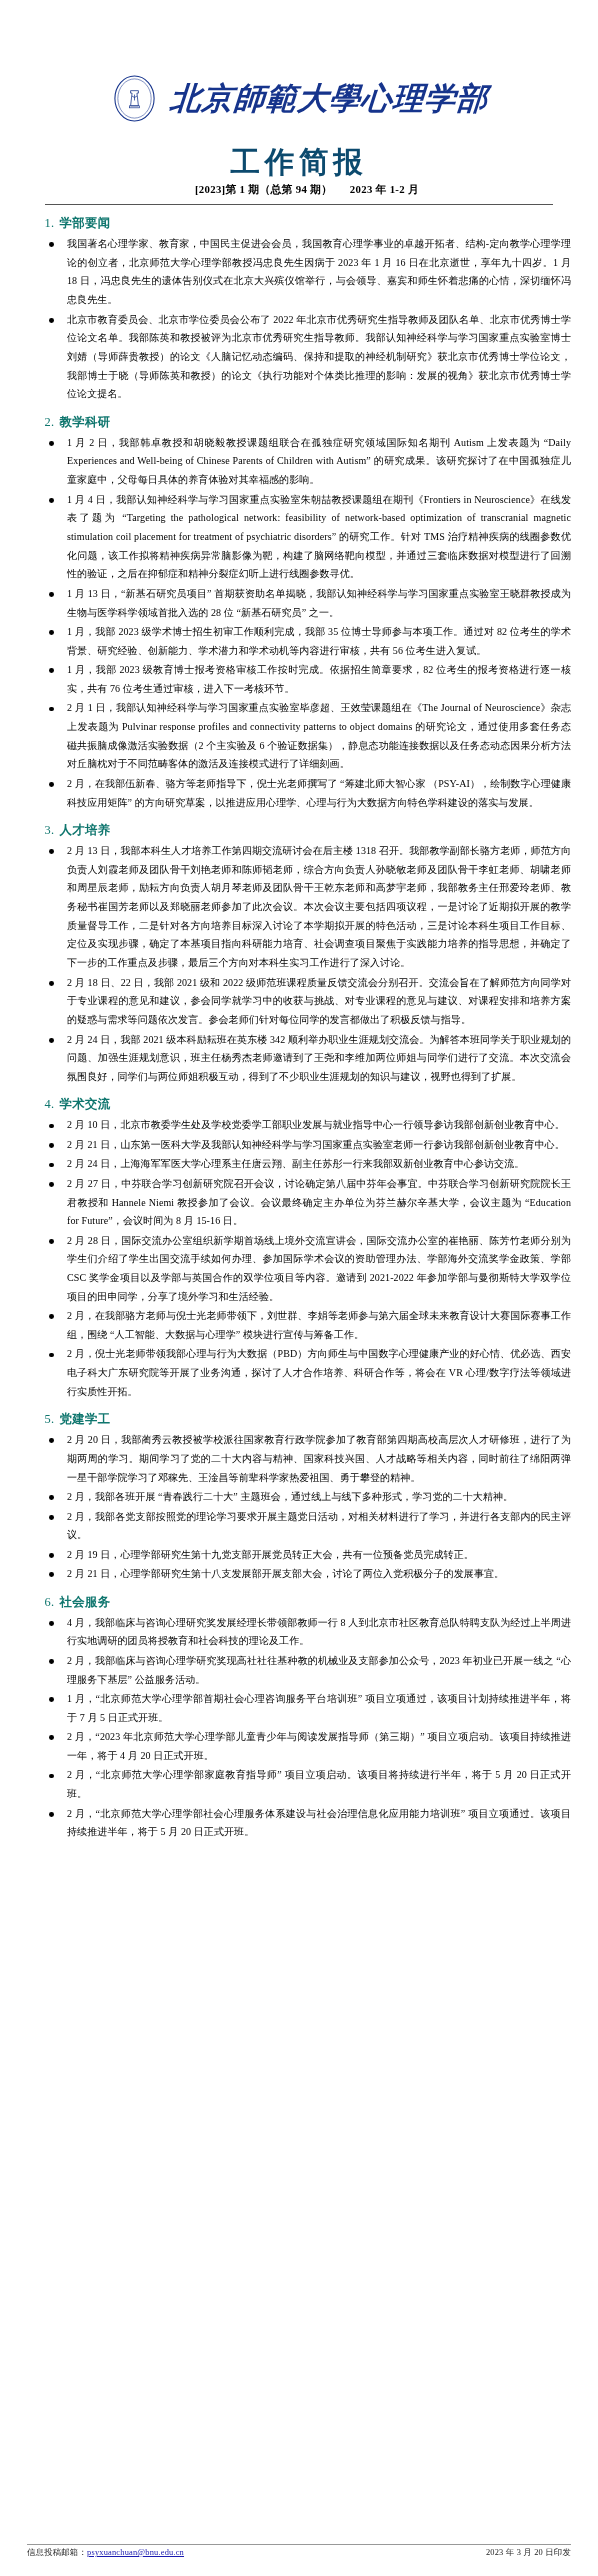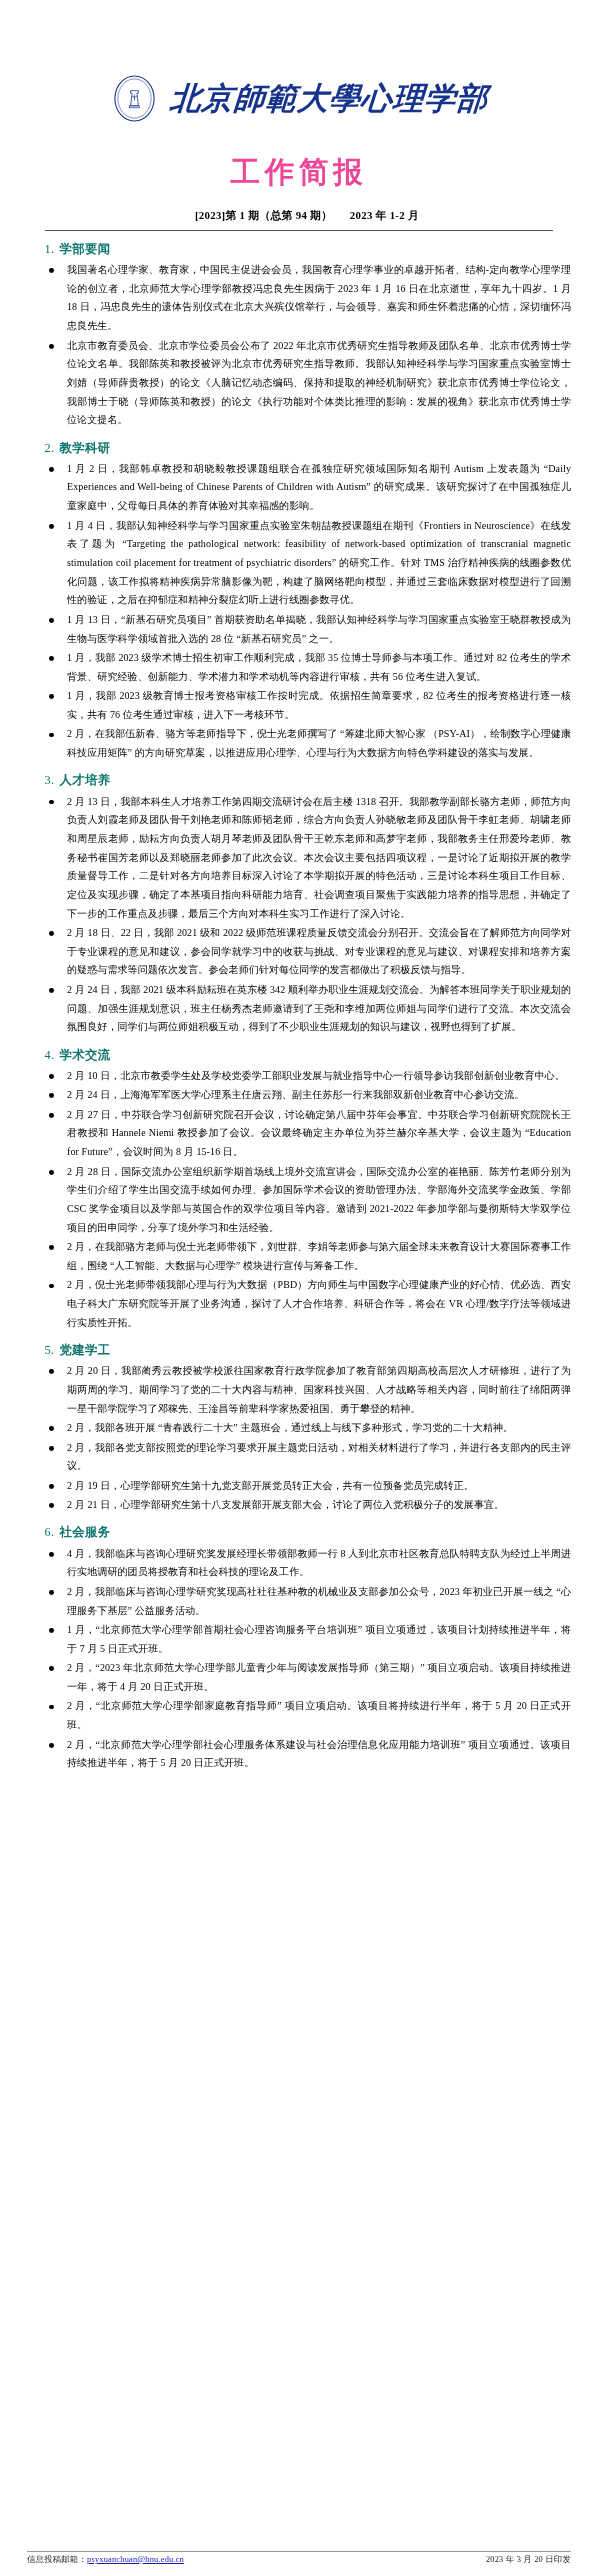--- a/index.html
+++ b/index.html
@@ -46,30 +46,29 @@
     font-style: italic;
     transform: skewX(-4deg);
     white-space: nowrap;
   }
 
   
   .doc-title {
     text-align: center;
     font-size: 29.5px;
     font-weight: 700;
-    color: #ec4899;
+    color: #0c4a6e;
     letter-spacing: 4.8px;
-    margin-top: 26px;
+    margin-top: 16px;
     font-family: "Liberation Serif", "DejaVu Serif", serif;
   }
   .issue-line {
     text-align: center;
     font-size: 10.8px;
     font-weight: 700;
-    margin-top: 16px;
     letter-spacing: 0.3px;
     padding-left: 16px;
   }
   .issue-line .gap { display: inline-block; width: 17.5px; }
 
   .rule {
     border: none;
     border-top: 1.8px solid #555555;
     margin: 7.2px 45px 0 45px;
   }
@@ -113,21 +112,21 @@
     height: 4.8px;
     background: #000;
     border-radius: 50%;
   }
 
   
   .footer {
     position: absolute;
     left: 27px;
     right: 27px;
-    bottom: 11px;
+    bottom: 18px;
   }
   .footer-rule {
     border: none;
     border-top: 0.9px solid #999999;
     margin: 0 0 2.4px 0;
   }
   .footer-row {
     display: flex;
     justify-content: space-between;
     align-items: baseline;
@@ -168,31 +167,33 @@
         <li>我国著名心理学家、教育家，中国民主促进会会员，我国教育心理学事业的卓越开拓者、结构-定向教学心理学理论的创立者，北京师范大学心理学部教授冯忠良先生因病于 2023 年 1 月 16 日在北京逝世，享年九十四岁。1 月 18 日，冯忠良先生的遗体告别仪式在北京大兴殡仪馆举行，与会领导、嘉宾和师生怀着悲痛的心情，深切缅怀冯忠良先生。</li>
         <li>北京市教育委员会、北京市学位委员会公布了 2022 年北京市优秀研究生指导教师及团队名单、北京市优秀博士学位论文名单。我部陈英和教授被评为北京市优秀研究生指导教师。我部认知神经科学与学习国家重点实验室博士刘婧（导师薛贵教授）的论文《人脑记忆动态编码、保持和提取的神经机制研究》获北京市优秀博士学位论文，我部博士于晓（导师陈英和教授）的论文《执行功能对个体类比推理的影响：发展的视角》获北京市优秀博士学位论文提名。</li>
       </ul>
       <div class="section-head"><span class="num">2.</span><span>教学科研</span></div>
       <ul class="bullets">
         <li>1 月 2 日，我部韩卓教授和胡晓毅教授课题组联合在孤独症研究领域国际知名期刊 Autism 上发表题为 “Daily Experiences and Well-being of Chinese Parents of Children with Autism” 的研究成果。该研究探讨了在中国孤独症儿童家庭中，父母每日具体的养育体验对其幸福感的影响。</li>
         <li>1 月 4 日，我部认知神经科学与学习国家重点实验室朱朝喆教授课题组在期刊《Frontiers in Neuroscience》在线发表了题为 “Targeting the pathological network: feasibility of network-based optimization of transcranial magnetic stimulation coil placement for treatment of psychiatric disorders” 的研究工作。针对 TMS 治疗精神疾病的线圈参数优化问题，该工作拟将精神疾病异常脑影像为靶，构建了脑网络靶向模型，并通过三套临床数据对模型进行了回溯性的验证，之后在抑郁症和精神分裂症幻听上进行线圈参数寻优。</li>
         <li>1 月 13 日，“新基石研究员项目” 首期获资助名单揭晓，我部认知神经科学与学习国家重点实验室王晓群教授成为生物与医学科学领域首批入选的 28 位 “新基石研究员” 之一。</li>
         <li>1 月，我部 2023 级学术博士招生初审工作顺利完成，我部 35 位博士导师参与本项工作。通过对 82 位考生的学术背景、研究经验、创新能力、学术潜力和学术动机等内容进行审核，共有 56 位考生进入复试。</li>
         <li>1 月，我部 2023 级教育博士报考资格审核工作按时完成。依据招生简章要求，82 位考生的报考资格进行逐一核实，共有 76 位考生通过审核，进入下一考核环节。</li>
+        <li>2 月 1 日，我部认知神经科学与学习国家重点实验室毕彦超、王效莹课题组在《The Journal of Neuroscience》杂志上发表题为 Pulvinar response profiles and connectivity patterns to object domains 的研究论文，通过使用多套任务态磁共振脑成像激活实验数据（2 个主实验及 6 个验证数据集），静息态功能连接数据以及任务态动态因果分析方法对丘脑枕对于不同范畴客体的激活及连接模式进行了详细刻画。</li>
         <li>2 月，在我部伍新春、骆方等老师指导下，倪士光老师撰写了 “筹建北师大智心家 （PSY-AI），绘制数字心理健康科技应用矩阵” 的方向研究草案，以推进应用心理学、心理与行为大数据方向特色学科建设的落实与发展。</li>
       </ul>
       <div class="section-head"><span class="num">3.</span><span>人才培养</span></div>
       <ul class="bullets">
         <li>2 月 13 日，我部本科生人才培养工作第四期交流研讨会在后主楼 1318 召开。我部教学副部长骆方老师，师范方向负责人刘霞老师及团队骨干刘艳老师和陈师韬老师，综合方向负责人孙晓敏老师及团队骨干李虹老师、胡啸老师和周星辰老师，励耘方向负责人胡月琴老师及团队骨干王乾东老师和高梦宇老师，我部教务主任邢爱玲老师、教务秘书崔国芳老师以及郑晓丽老师参加了此次会议。本次会议主要包括四项议程，一是讨论了近期拟开展的教学质量督导工作，二是针对各方向培养目标深入讨论了本学期拟开展的特色活动，三是讨论本科生项目工作目标、定位及实现步骤，确定了本基项目指向科研能力培育、社会调查项目聚焦于实践能力培养的指导思想，并确定了下一步的工作重点及步骤，最后三个方向对本科生实习工作进行了深入讨论。</li>
         <li>2 月 18 日、22 日，我部 2021 级和 2022 级师范班课程质量反馈交流会分别召开。交流会旨在了解师范方向同学对于专业课程的意见和建议，参会同学就学习中的收获与挑战、对专业课程的意见与建议、对课程安排和培养方案的疑惑与需求等问题依次发言。参会老师们针对每位同学的发言都做出了积极反馈与指导。</li>
         <li>2 月 24 日，我部 2021 级本科励耘班在英东楼 342 顺利举办职业生涯规划交流会。为解答本班同学关于职业规划的问题、加强生涯规划意识，班主任杨秀杰老师邀请到了王尧和李维加两位师姐与同学们进行了交流。本次交流会氛围良好，同学们与两位师姐积极互动，得到了不少职业生涯规划的知识与建议，视野也得到了扩展。</li>
       </ul>
       <div class="section-head"><span class="num">4.</span><span>学术交流</span></div>
       <ul class="bullets">
         <li>2 月 10 日，北京市教委学生处及学校党委学工部职业发展与就业指导中心一行领导参访我部创新创业教育中心。</li>
+        <li>2 月 21 日，山东第一医科大学及我部认知神经科学与学习国家重点实验室老师一行参访我部创新创业教育中心。</li>
         <li>2 月 24 日，上海海军军医大学心理系主任唐云翔、副主任苏彤一行来我部双新创业教育中心参访交流。</li>
         <li>2 月 27 日，中芬联合学习创新研究院召开会议，讨论确定第八届中芬年会事宜。中芬联合学习创新研究院院长王君教授和 Hannele Niemi 教授参加了会议。会议最终确定主办单位为芬兰赫尔辛基大学，会议主题为 “Education for Future”，会议时间为 8 月 15-16 日。</li>
         <li>2 月 28 日，国际交流办公室组织新学期首场线上境外交流宣讲会，国际交流办公室的崔艳丽、陈芳竹老师分别为学生们介绍了学生出国交流手续如何办理、参加国际学术会议的资助管理办法、学部海外交流奖学金政策、学部 CSC 奖学金项目以及学部与英国合作的双学位项目等内容。邀请到 2021-2022 年参加学部与曼彻斯特大学双学位项目的田申同学，分享了境外学习和生活经验。</li>
         <li>2 月，在我部骆方老师与倪士光老师带领下，刘世群、李娟等老师参与第六届全球未来教育设计大赛国际赛事工作组，围绕 “人工智能、大数据与心理学” 模块进行宣传与筹备工作。</li>
         <li>2 月，倪士光老师带领我部心理与行为大数据（PBD）方向师生与中国数字心理健康产业的好心情、优必选、西安电子科大广东研究院等开展了业务沟通，探讨了人才合作培养、科研合作等，将会在 VR 心理/数字疗法等领域进行实质性开拓。</li>
       </ul>
       <div class="section-head"><span class="num">5.</span><span>党建学工</span></div>
       <ul class="bullets">
         <li>2 月 20 日，我部蔺秀云教授被学校派往国家教育行政学院参加了教育部第四期高校高层次人才研修班，进行了为期两周的学习。期间学习了党的二十大内容与精神、国家科技兴国、人才战略等相关内容，同时前往了绵阳两弹一星干部学院学习了邓稼先、王淦昌等前辈科学家热爱祖国、勇于攀登的精神。</li>
         <li>2 月，我部各班开展 “青春践行二十大” 主题班会，通过线上与线下多种形式，学习党的二十大精神。</li>

